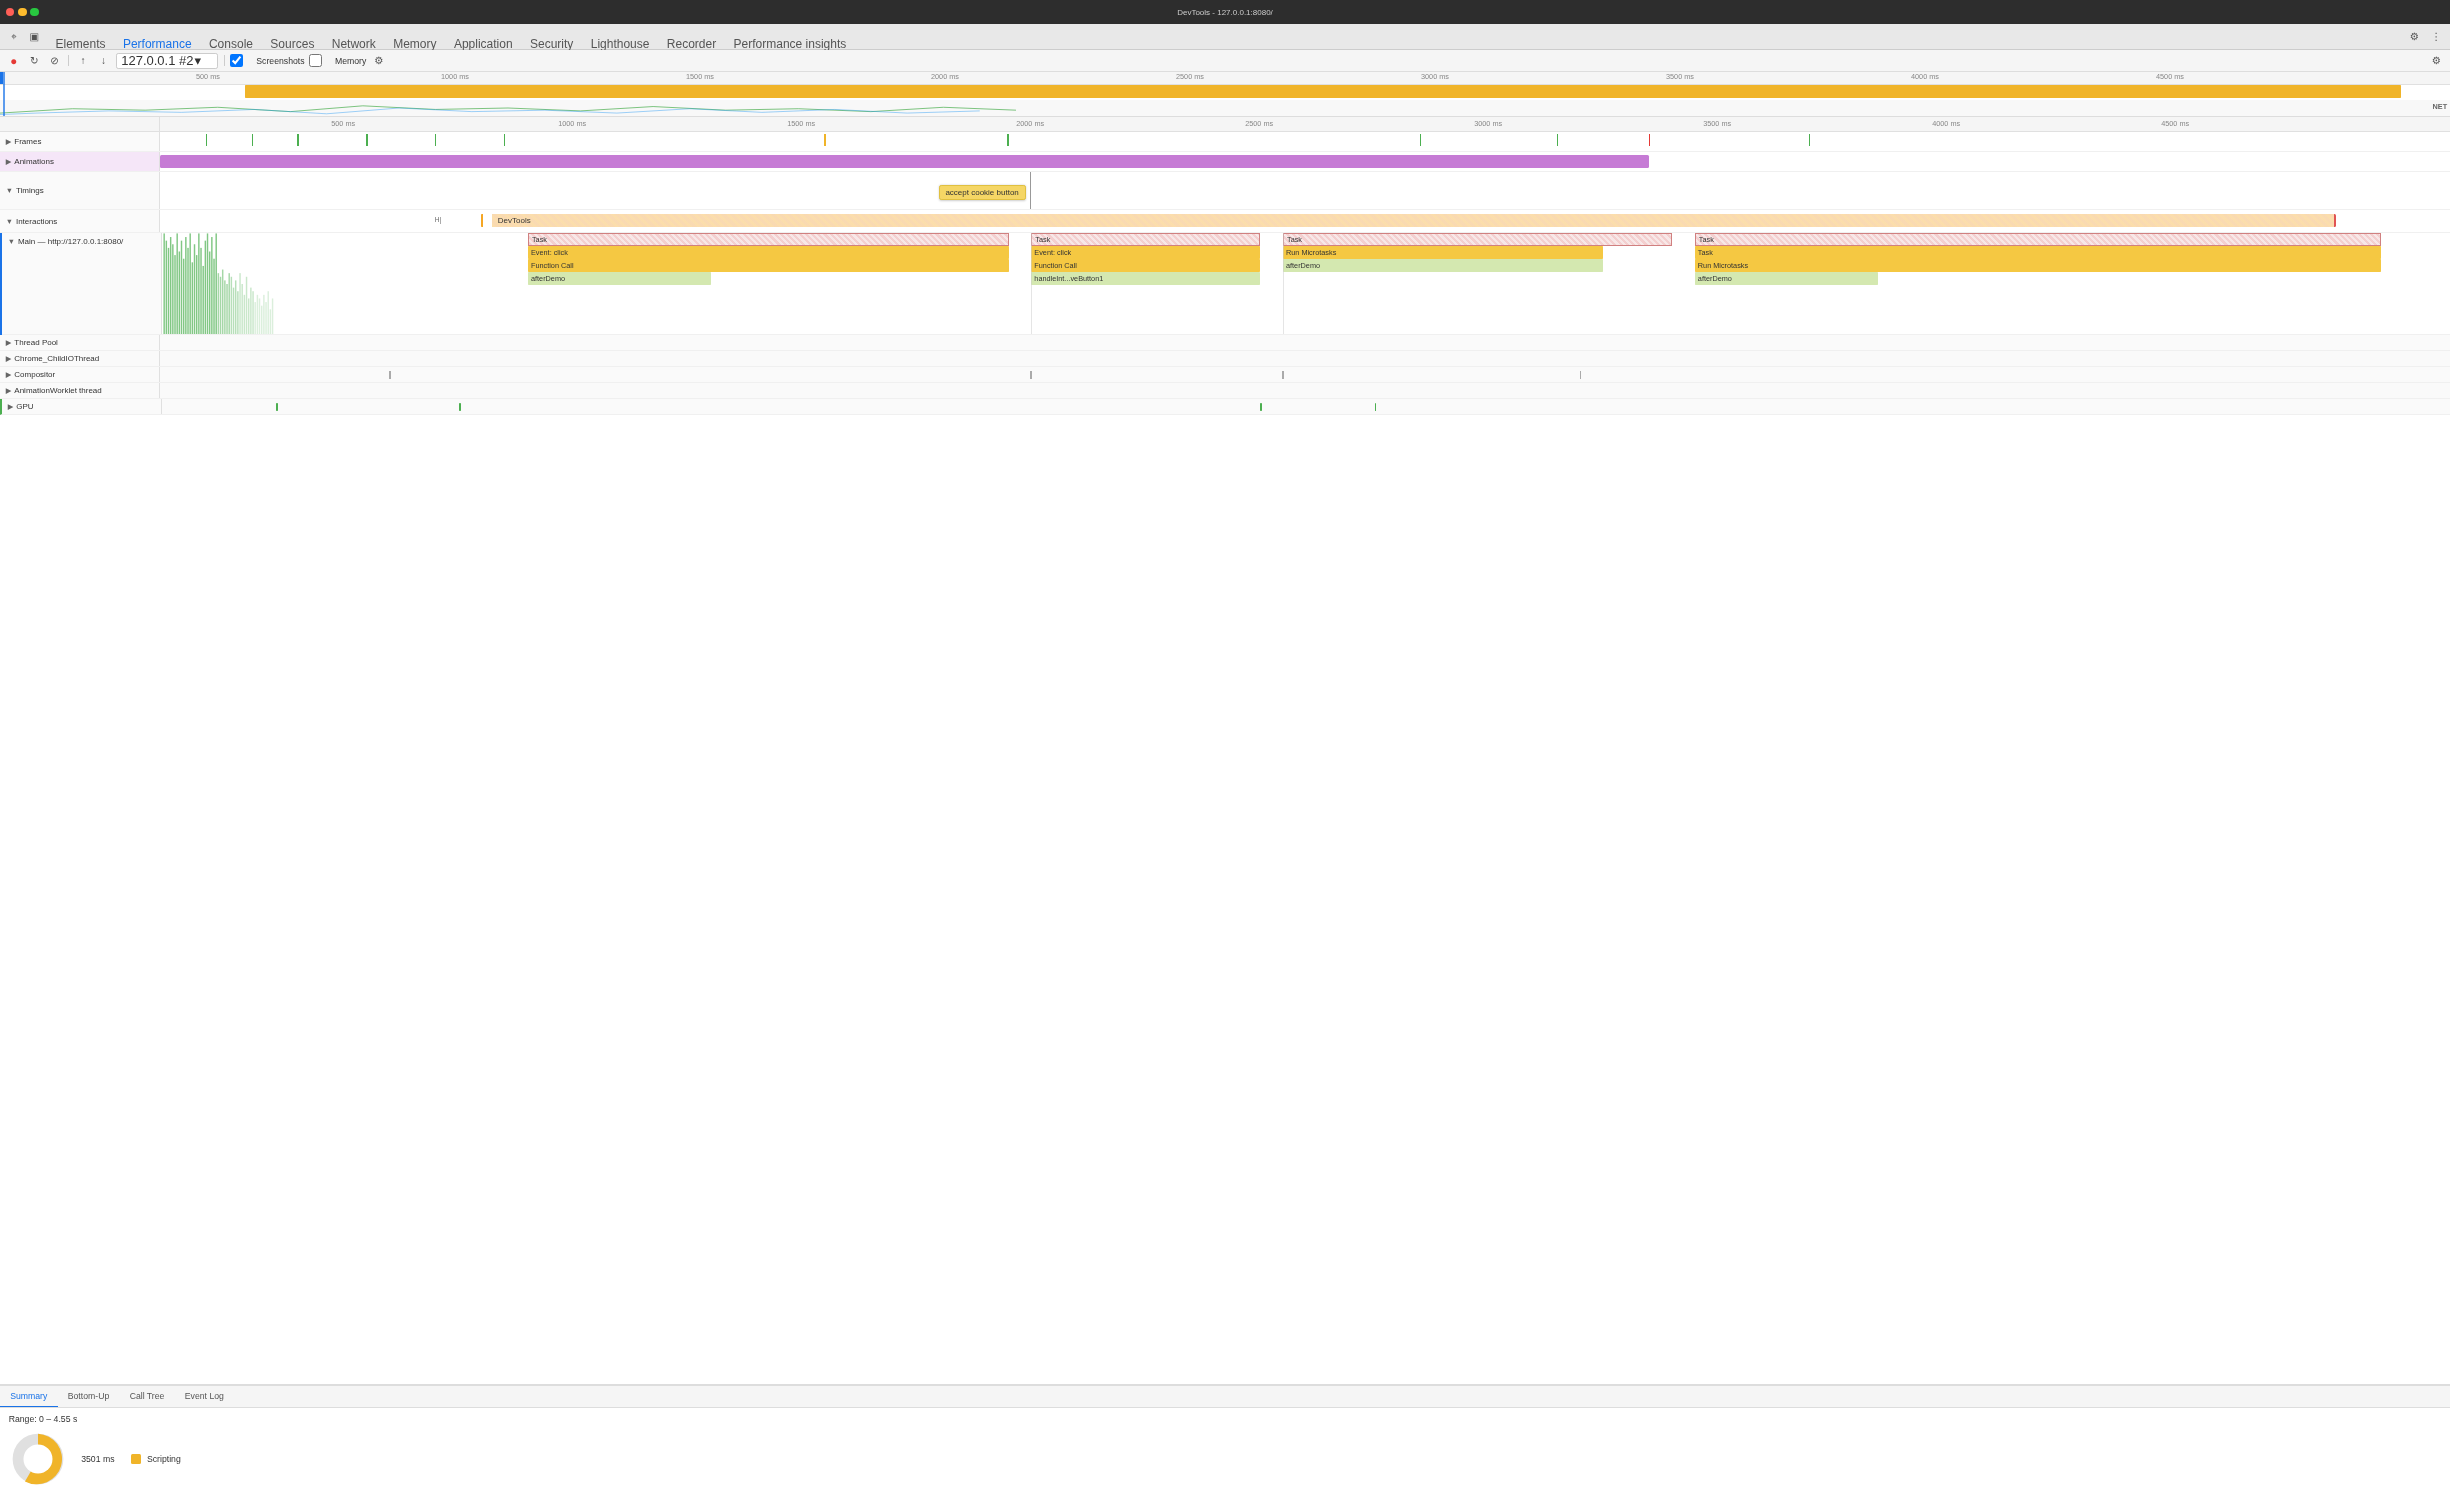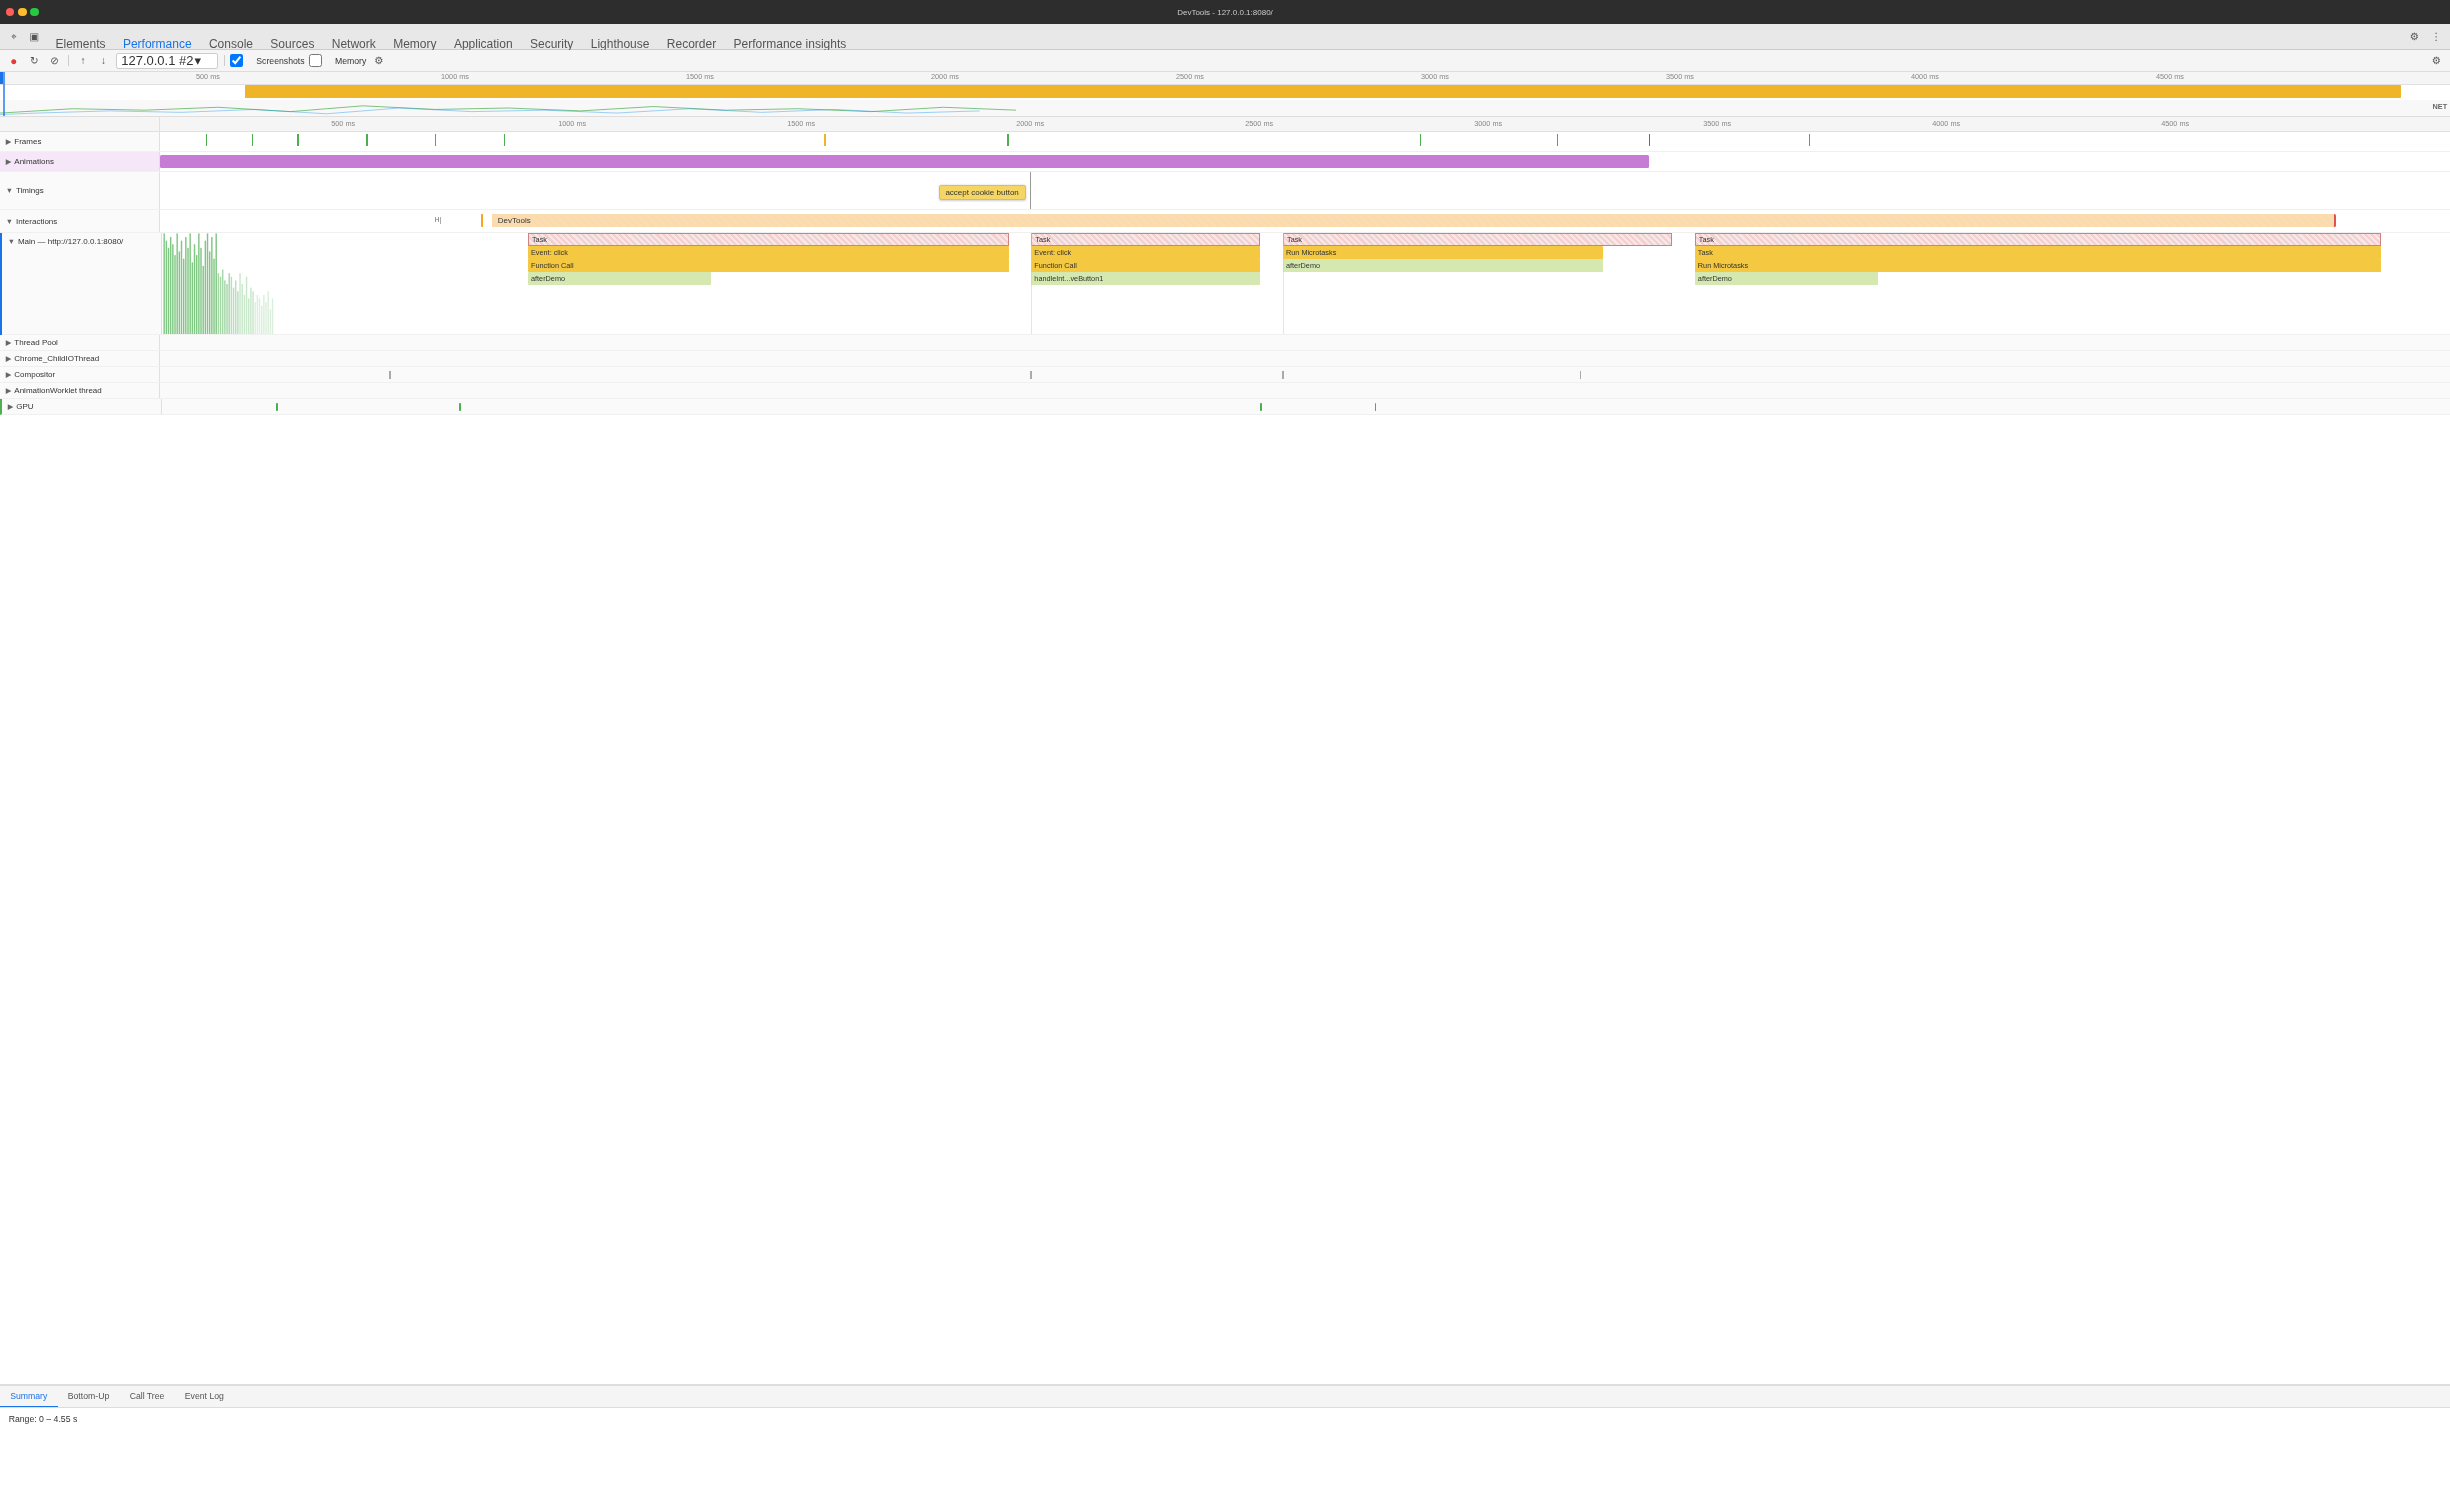--- a/index.html
+++ b/index.html
@@ -837,17 +837,38 @@
 
     <div class="bottom-panel">
       <div class="bottom-tabs">
         <div class="bottom-tab active">Summary</div>
         <div class="bottom-tab">Bottom-Up</div>
         <div class="bottom-tab">Call Tree</div>
         <div class="bottom-tab">Event Log</div>
       </div>
       <div class="bottom-content">
         <div class="range-text">Range: 0 – 4.55 s</div>
+        <div class="summary-row">
+
+          <div class="pie-chart-area">
+            <svg width="58" height="58" viewBox="0 0 80 80">
+
+              <circle cx="40" cy="40" r="35" fill="#e0e0e0"></circle>
+
+              <path d="M40,40 L40,5 A35,35 0 1,1 22,71 Z" fill="#f0b429"></path>
+
+              <circle cx="40" cy="40" r="20" fill="white"></circle>
+            </svg>
+          </div>
+
+          <div class="summary-legend">
+            <div class="legend-item">
+              <span style="font-size:8.7px; color:#333; min-width:44px;">3501 ms</span>
+              <div class="legend-color" style="background:#f0b429;"></div>
+              <span style="font-size:8.7px; color:#333;">Scripting</span>
+            </div>
+          </div>
+        </div>
       </div>
     </div>
   </div>
 </div>
 
 
 </body></html>

